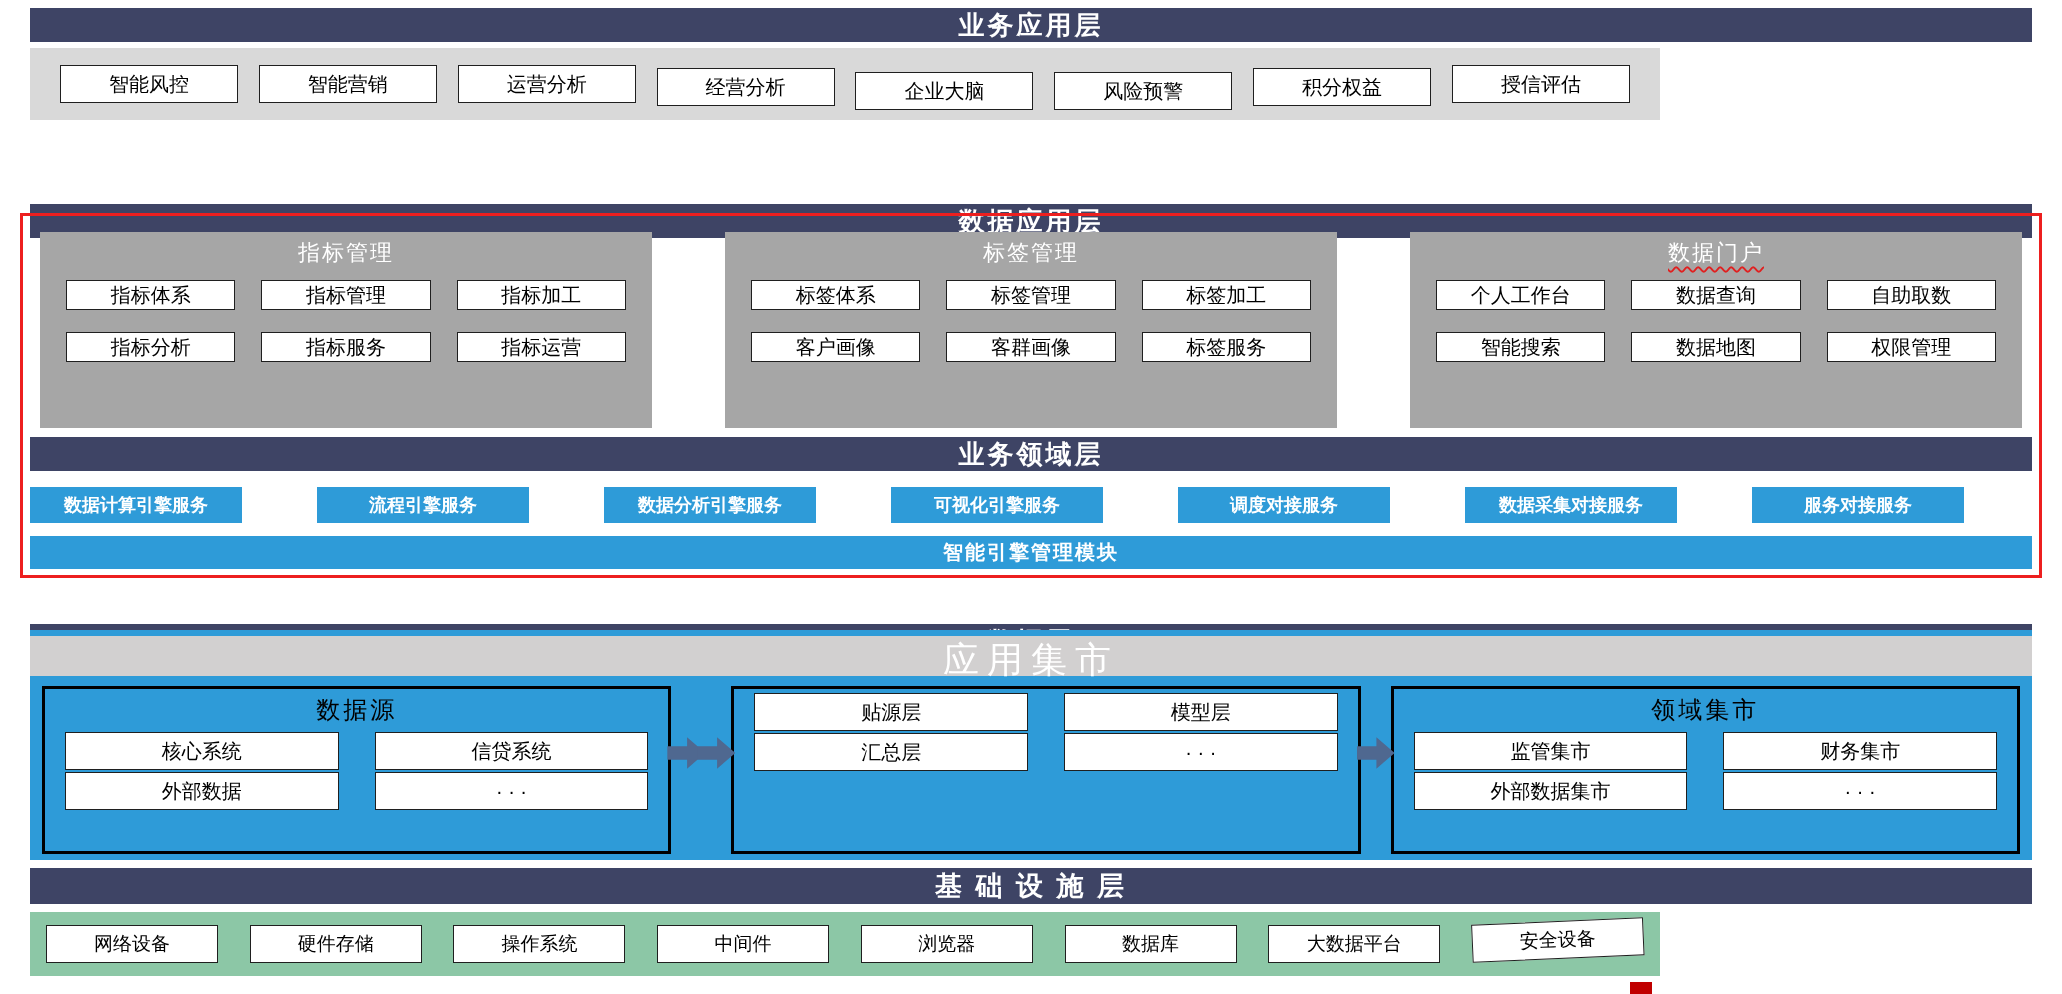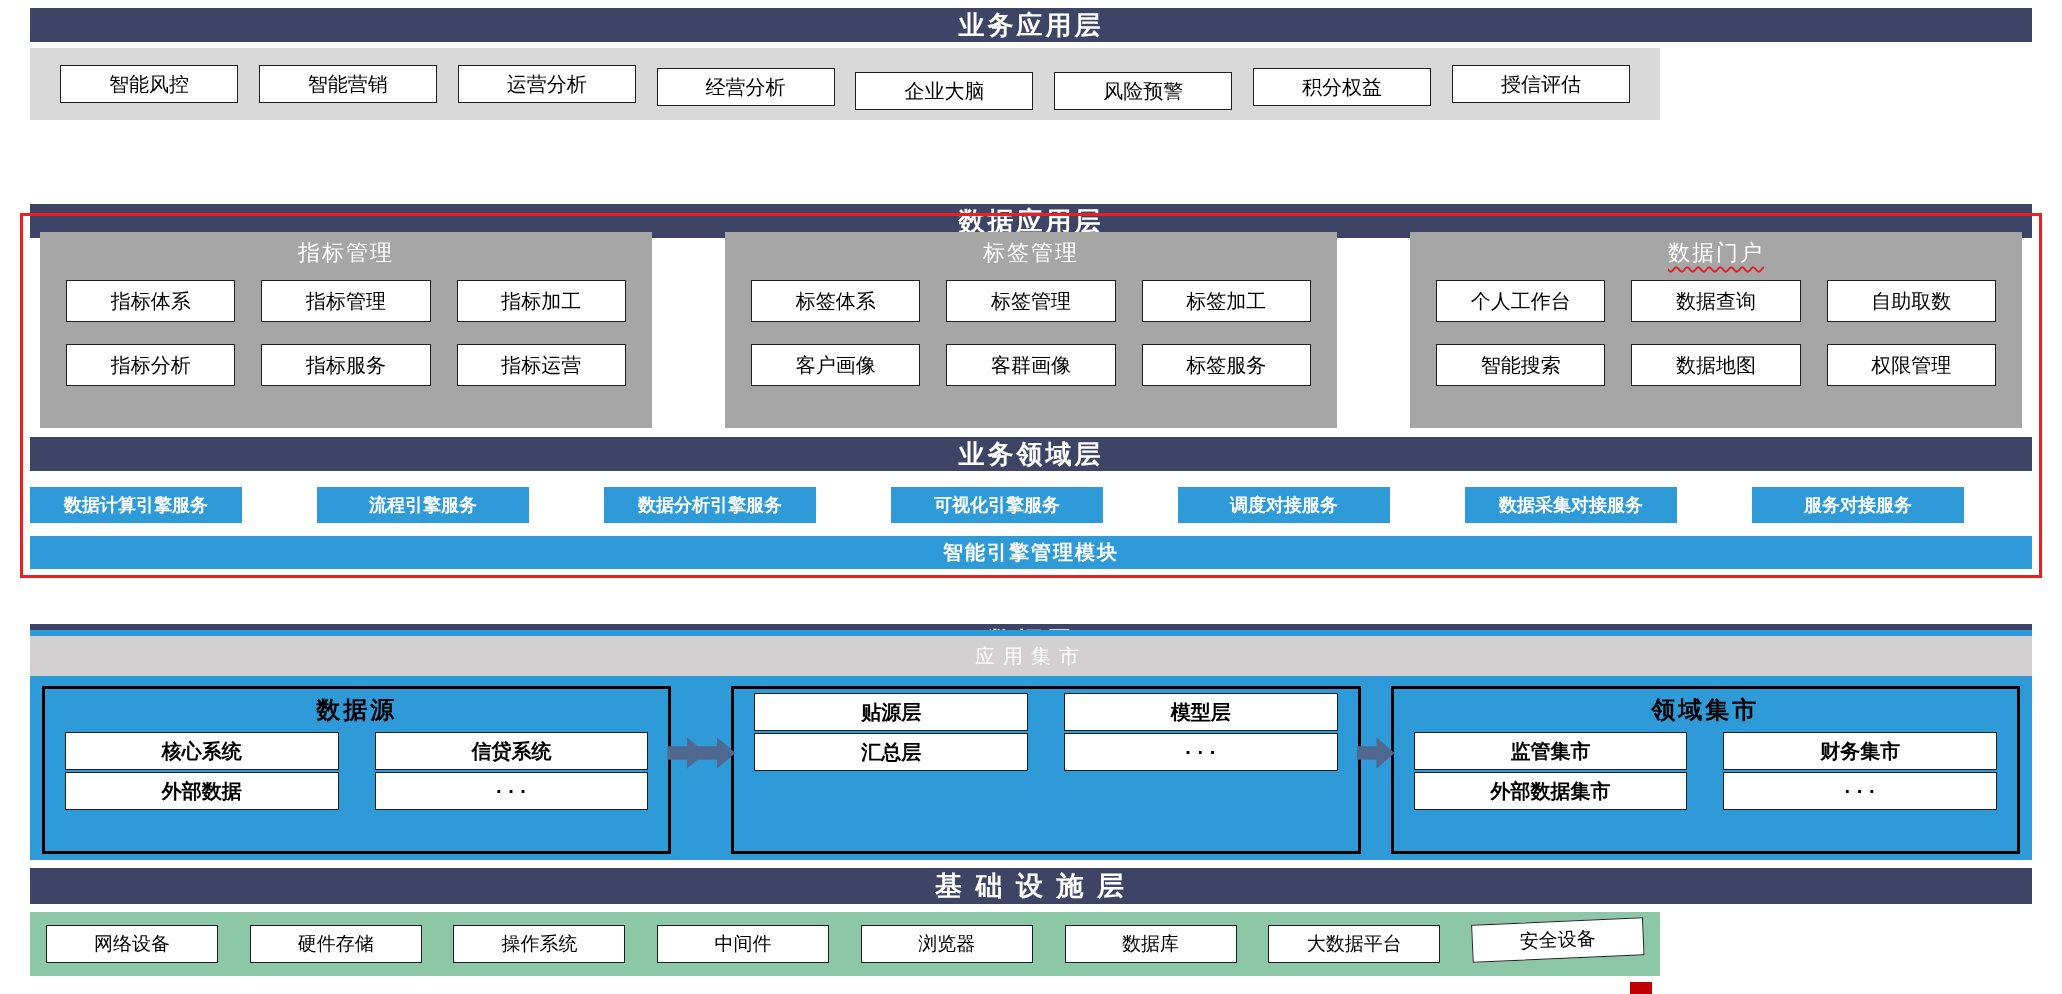--- a/index.html
+++ b/index.html
@@ -45,36 +45,36 @@
 
   
   .gpanels{ position:absolute; left:30px; top:232px; width:2002px; height:196px;
     display:flex; justify-content:space-between; padding:0 10px; }
   .gray-panel{ width:612px; background:var(--gray-panel); }
   .gp-title{ height:42px; display:flex; align-items:center; justify-content:center;
     color:#fff; font-size:22px; letter-spacing:2px; }
   .wavy-underline{ text-decoration-line:underline; text-decoration-style:wavy;
     text-decoration-color:#E02020; text-decoration-thickness:2px; text-underline-offset:6px; }
   .gp-grid{ display:grid; grid-template-columns:repeat(3,1fr); gap:22px 26px; padding:6px 26px 0; }
-  .gp-grid .wbox{ height:42px;text-align:right; }
+  .gp-grid .wbox{ height:30px;text-align:right; }
 
   
   .services{ position:absolute; left:30px; top:487px; width:1934px; height:36px;
     display:flex; justify-content:space-between; }
   .svc{ width:212px; background:var(--blue); color:#fff; font-weight:bold; font-size:18px;
     display:flex; align-items:center; justify-content:center; white-space:nowrap; }
   .engine-bar{ position:absolute; left:30px; top:536px; width:2002px; height:33px;
     background:var(--blue); color:#fff; font-weight:bold; font-size:20px; letter-spacing:2px;
     display:flex; align-items:center; justify-content:center; }
 
   
   .data-region{ position:absolute; left:30px; top:630px; width:2002px; height:230px; background:var(--blue); }
   .mart-header{ margin:6px 0 0; height:40px; background:var(--mart); color:#fff;
-    font-size:20px; letter-spacing:8px; display:flex; align-items:center; justify-content:center; }
-  .dpanels{ display:flex; padding:10px 12px 0;font-weight:bold; }
+    font-size:36px; letter-spacing:8px; display:flex; align-items:flex-start; justify-content:center; }
+  .dpanels{ display:flex; padding:10px 12px 0; }
   .data-panel{ flex:1; border:3px solid #000; height:168px; }
   .dp-title{ text-align:center; font-family:"Liberation Serif","DejaVu Serif",serif;
     font-size:24px; color:#000; padding:5px 0 2px; letter-spacing:3px; }
   .dp-grid{ display:grid; grid-template-columns:1fr 1fr; gap:2px 36px; padding:4px 20px 0; }
   .dp-grid .wbox{ height:38px; border-width:1.4px; }
   .flow-arrow{ flex:none; width:38px; height:34px; background:var(--arrow); margin:50px -4px 0;
     clip-path:polygon(0 30%,52% 30%,52% 4%,100% 50%,52% 96%,52% 70%,0 70%); }
 
   .red-marker{ position:absolute; left:1630px; top:982px; width:22px; height:12px; background:#C00000; }
 </style>

